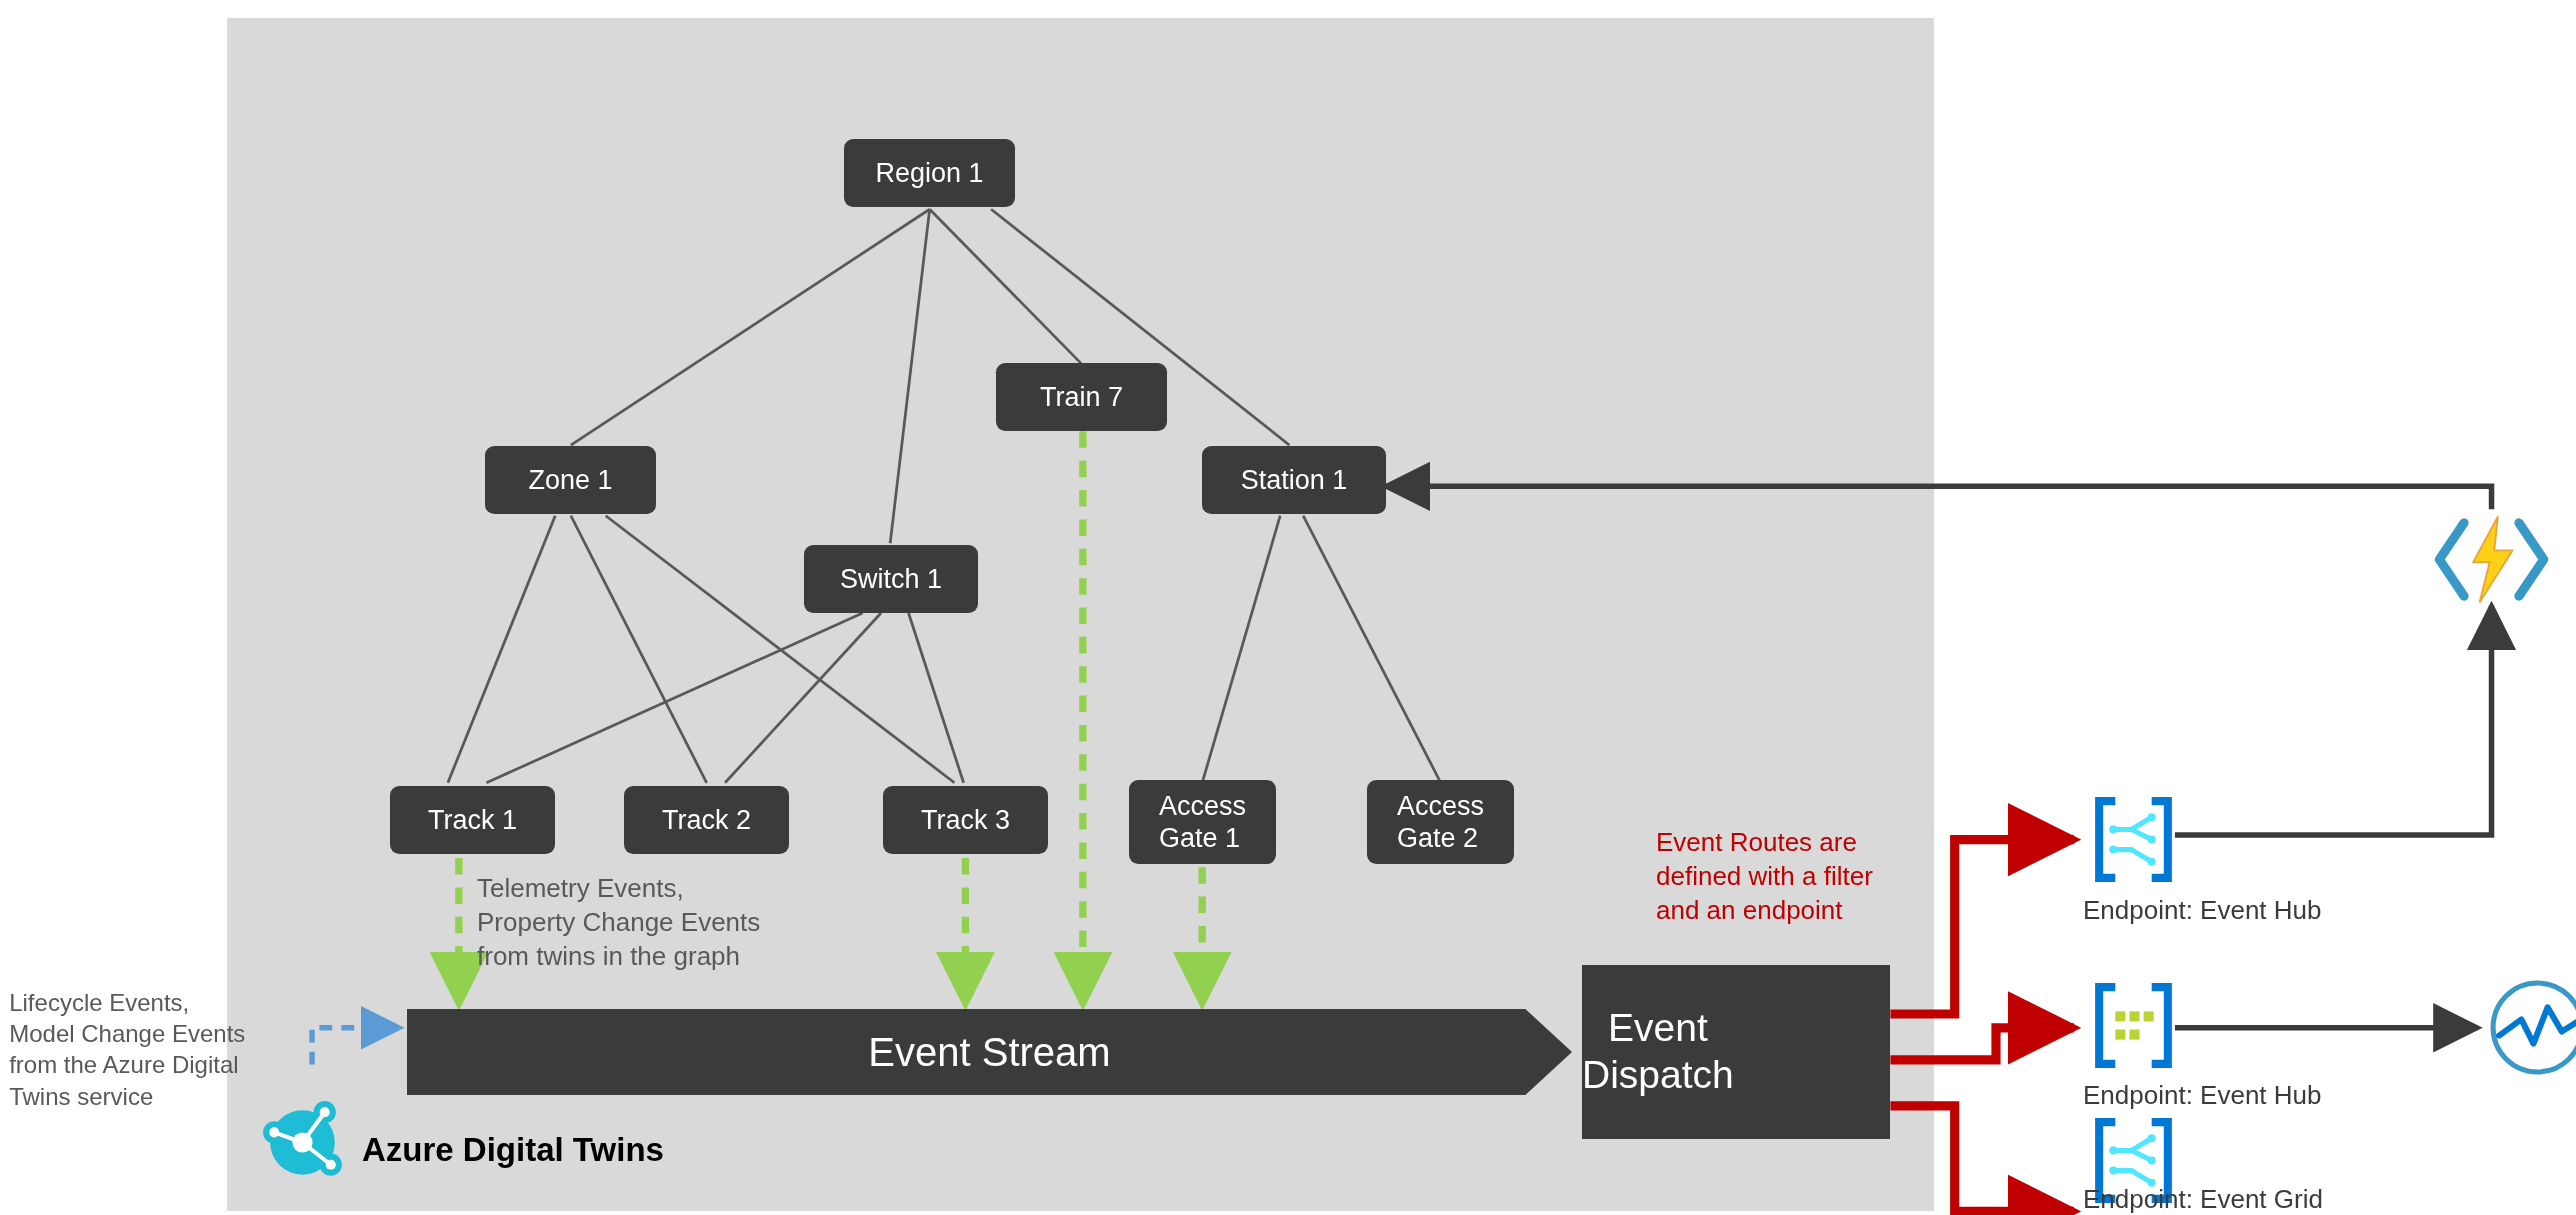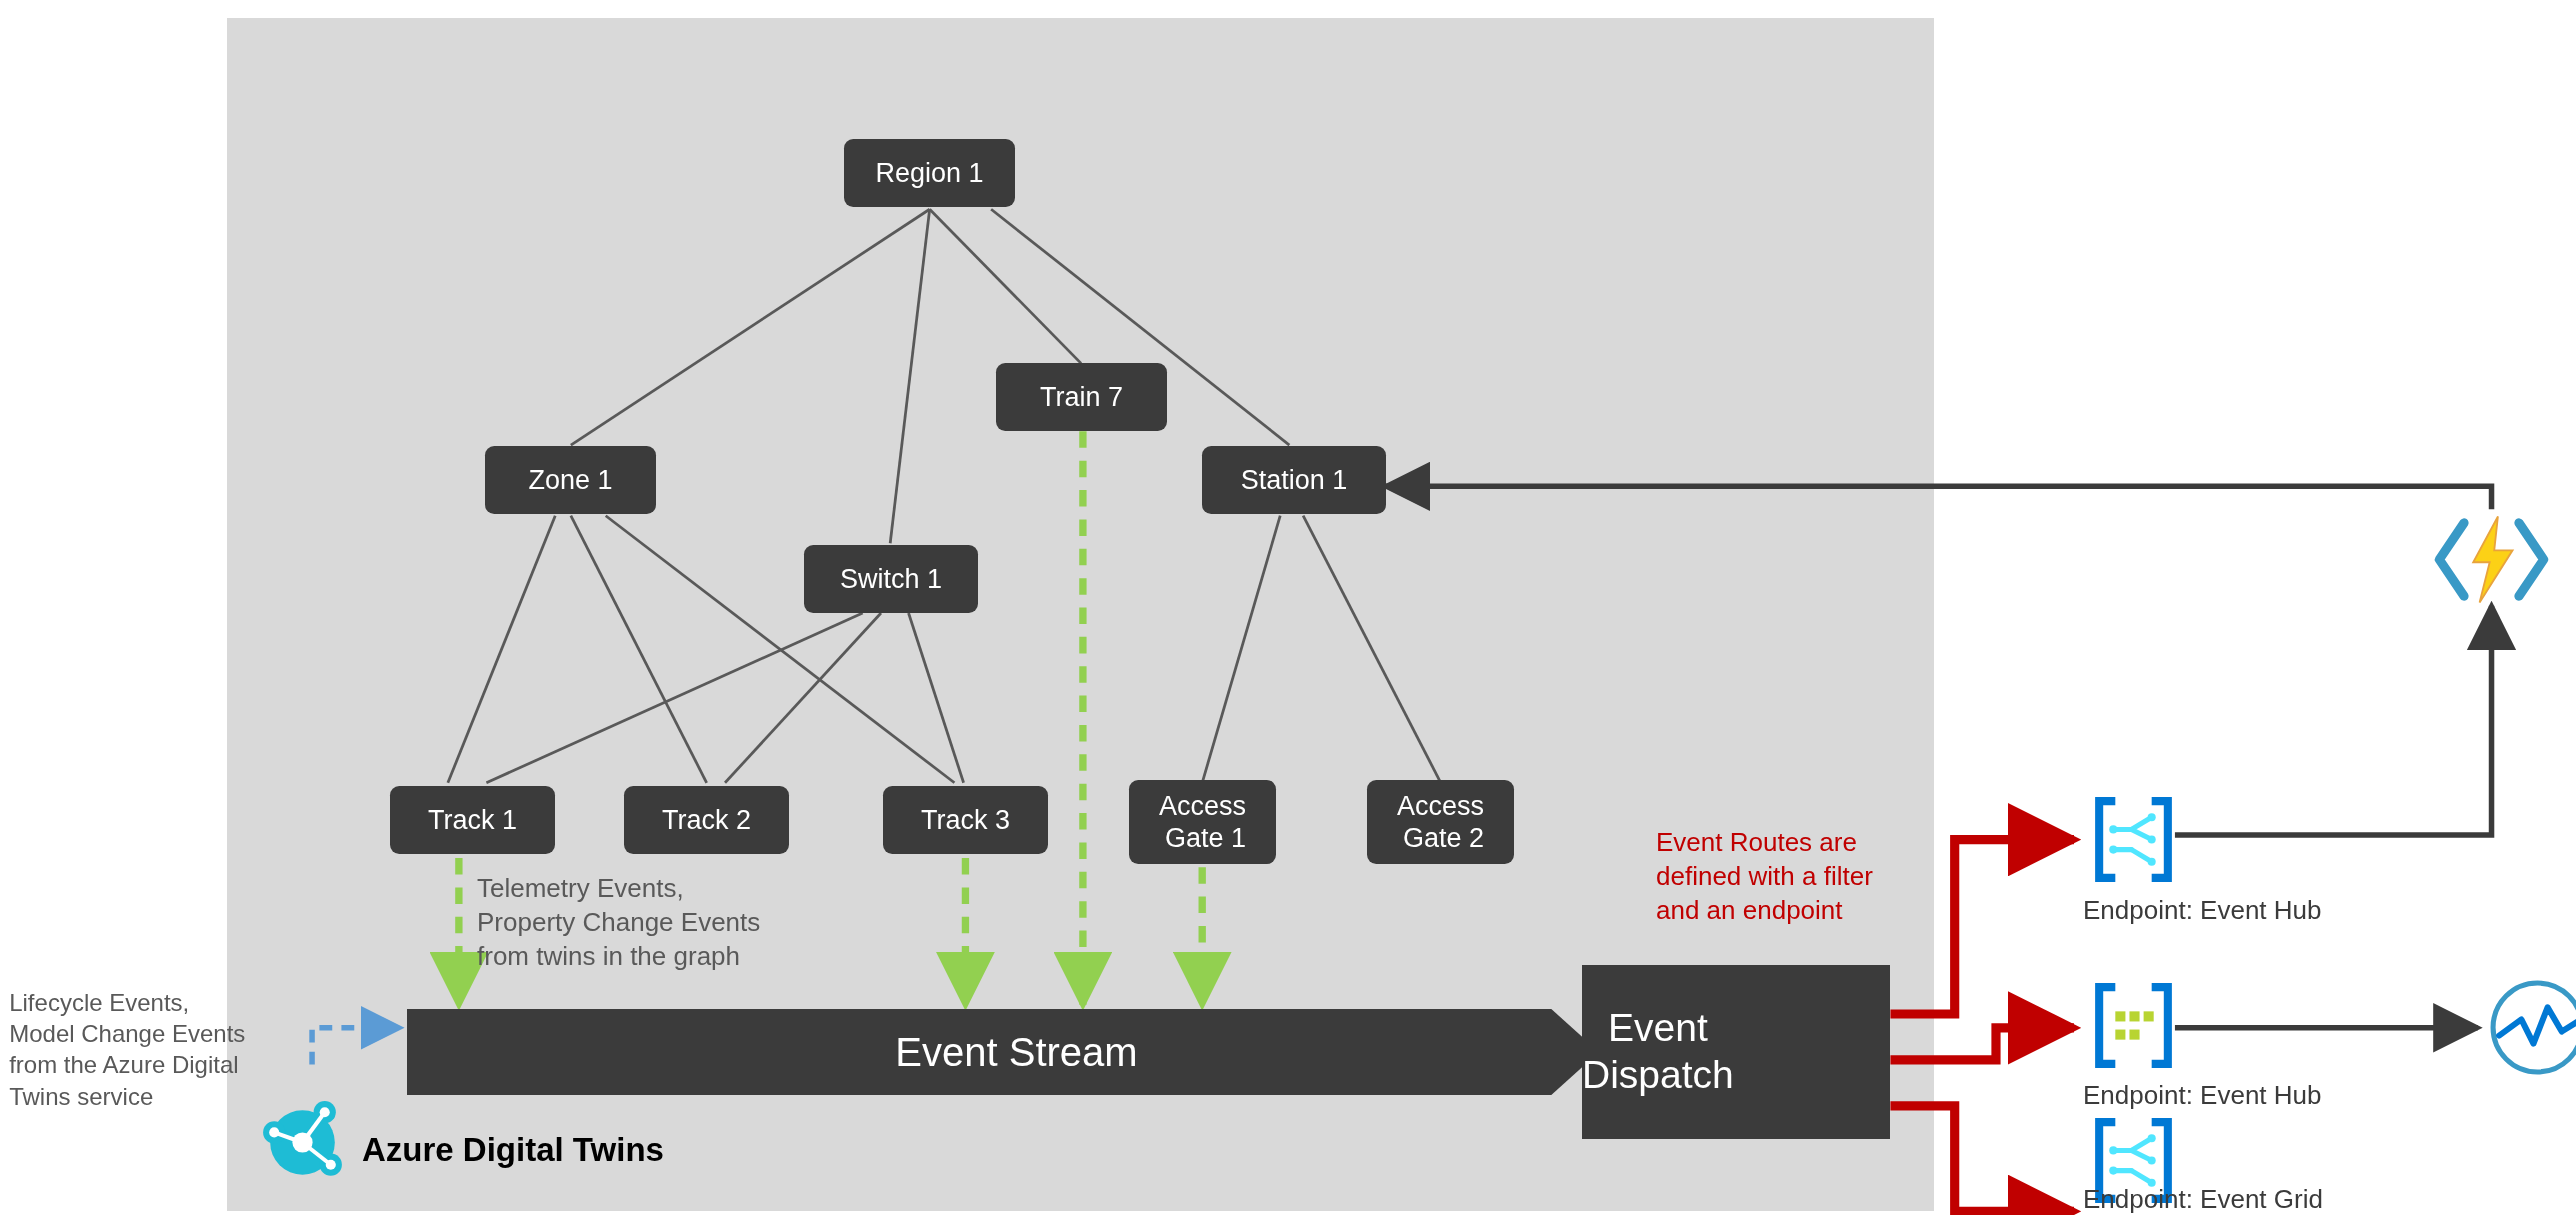--- a/index.html
+++ b/index.html
@@ -18,36 +18,35 @@
     background: #d9d9d9;
   }
   .node {
     position: absolute;
     background: #3b3b3b;
     color: #ffffff;
     border-radius: 9.2px;
     display: flex;
     align-items: center;
     justify-content: center;
-    text-align: right;
+    text-align: left;
     font-size: 27px;
     line-height: 1.2;
     padding: 5.5px 9.2px;
     box-sizing: border-box;
   }
   .event-stream {
     position: absolute;
     background: #3b3b3b;
     color: #ffffff;
     display: flex;
     align-items: center;
     justify-content: center;
     font-size: 40px;
     clip-path: polygon(0 0, 96% 0, 100% 50%, 96% 100%, 0 100%);
-    padding-left: 27px;
   }
   .event-dispatch {
     position: absolute;
     background: #3b3b3b;
     color: #ffffff;
     display: flex;
     align-items: center;
     justify-content: flex-start;
     text-align: center;
     font-size: 39px;

